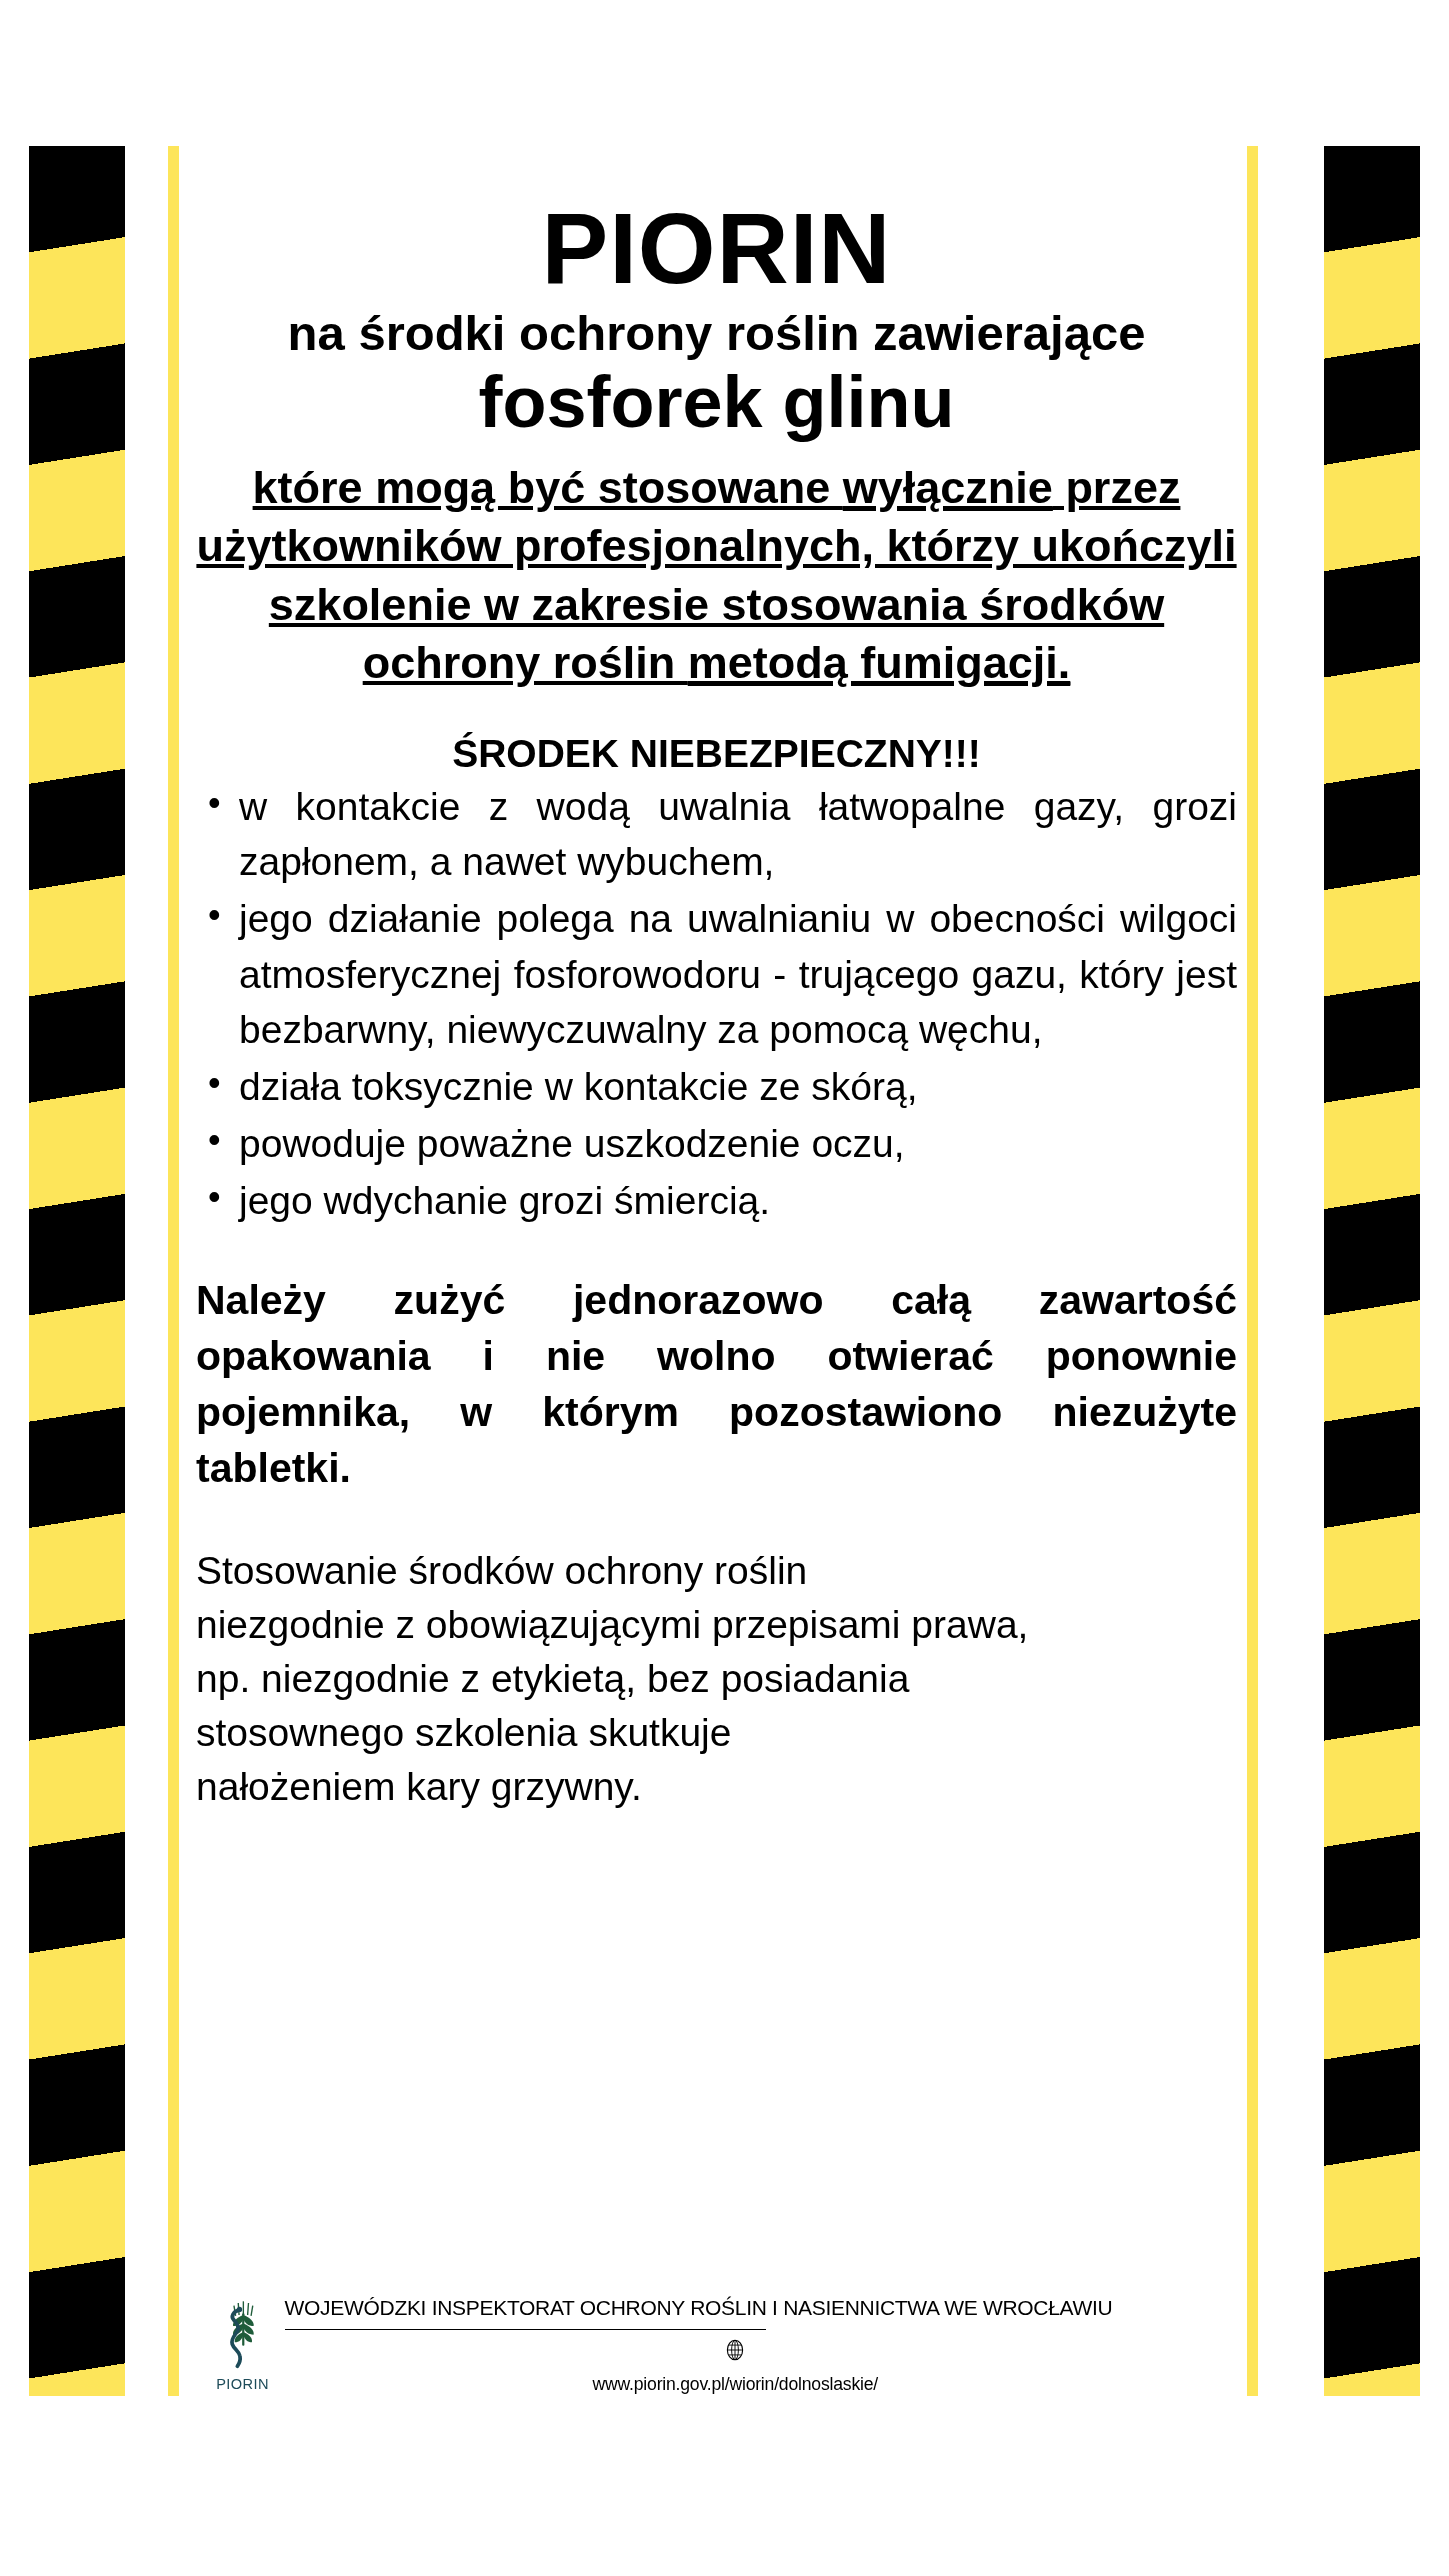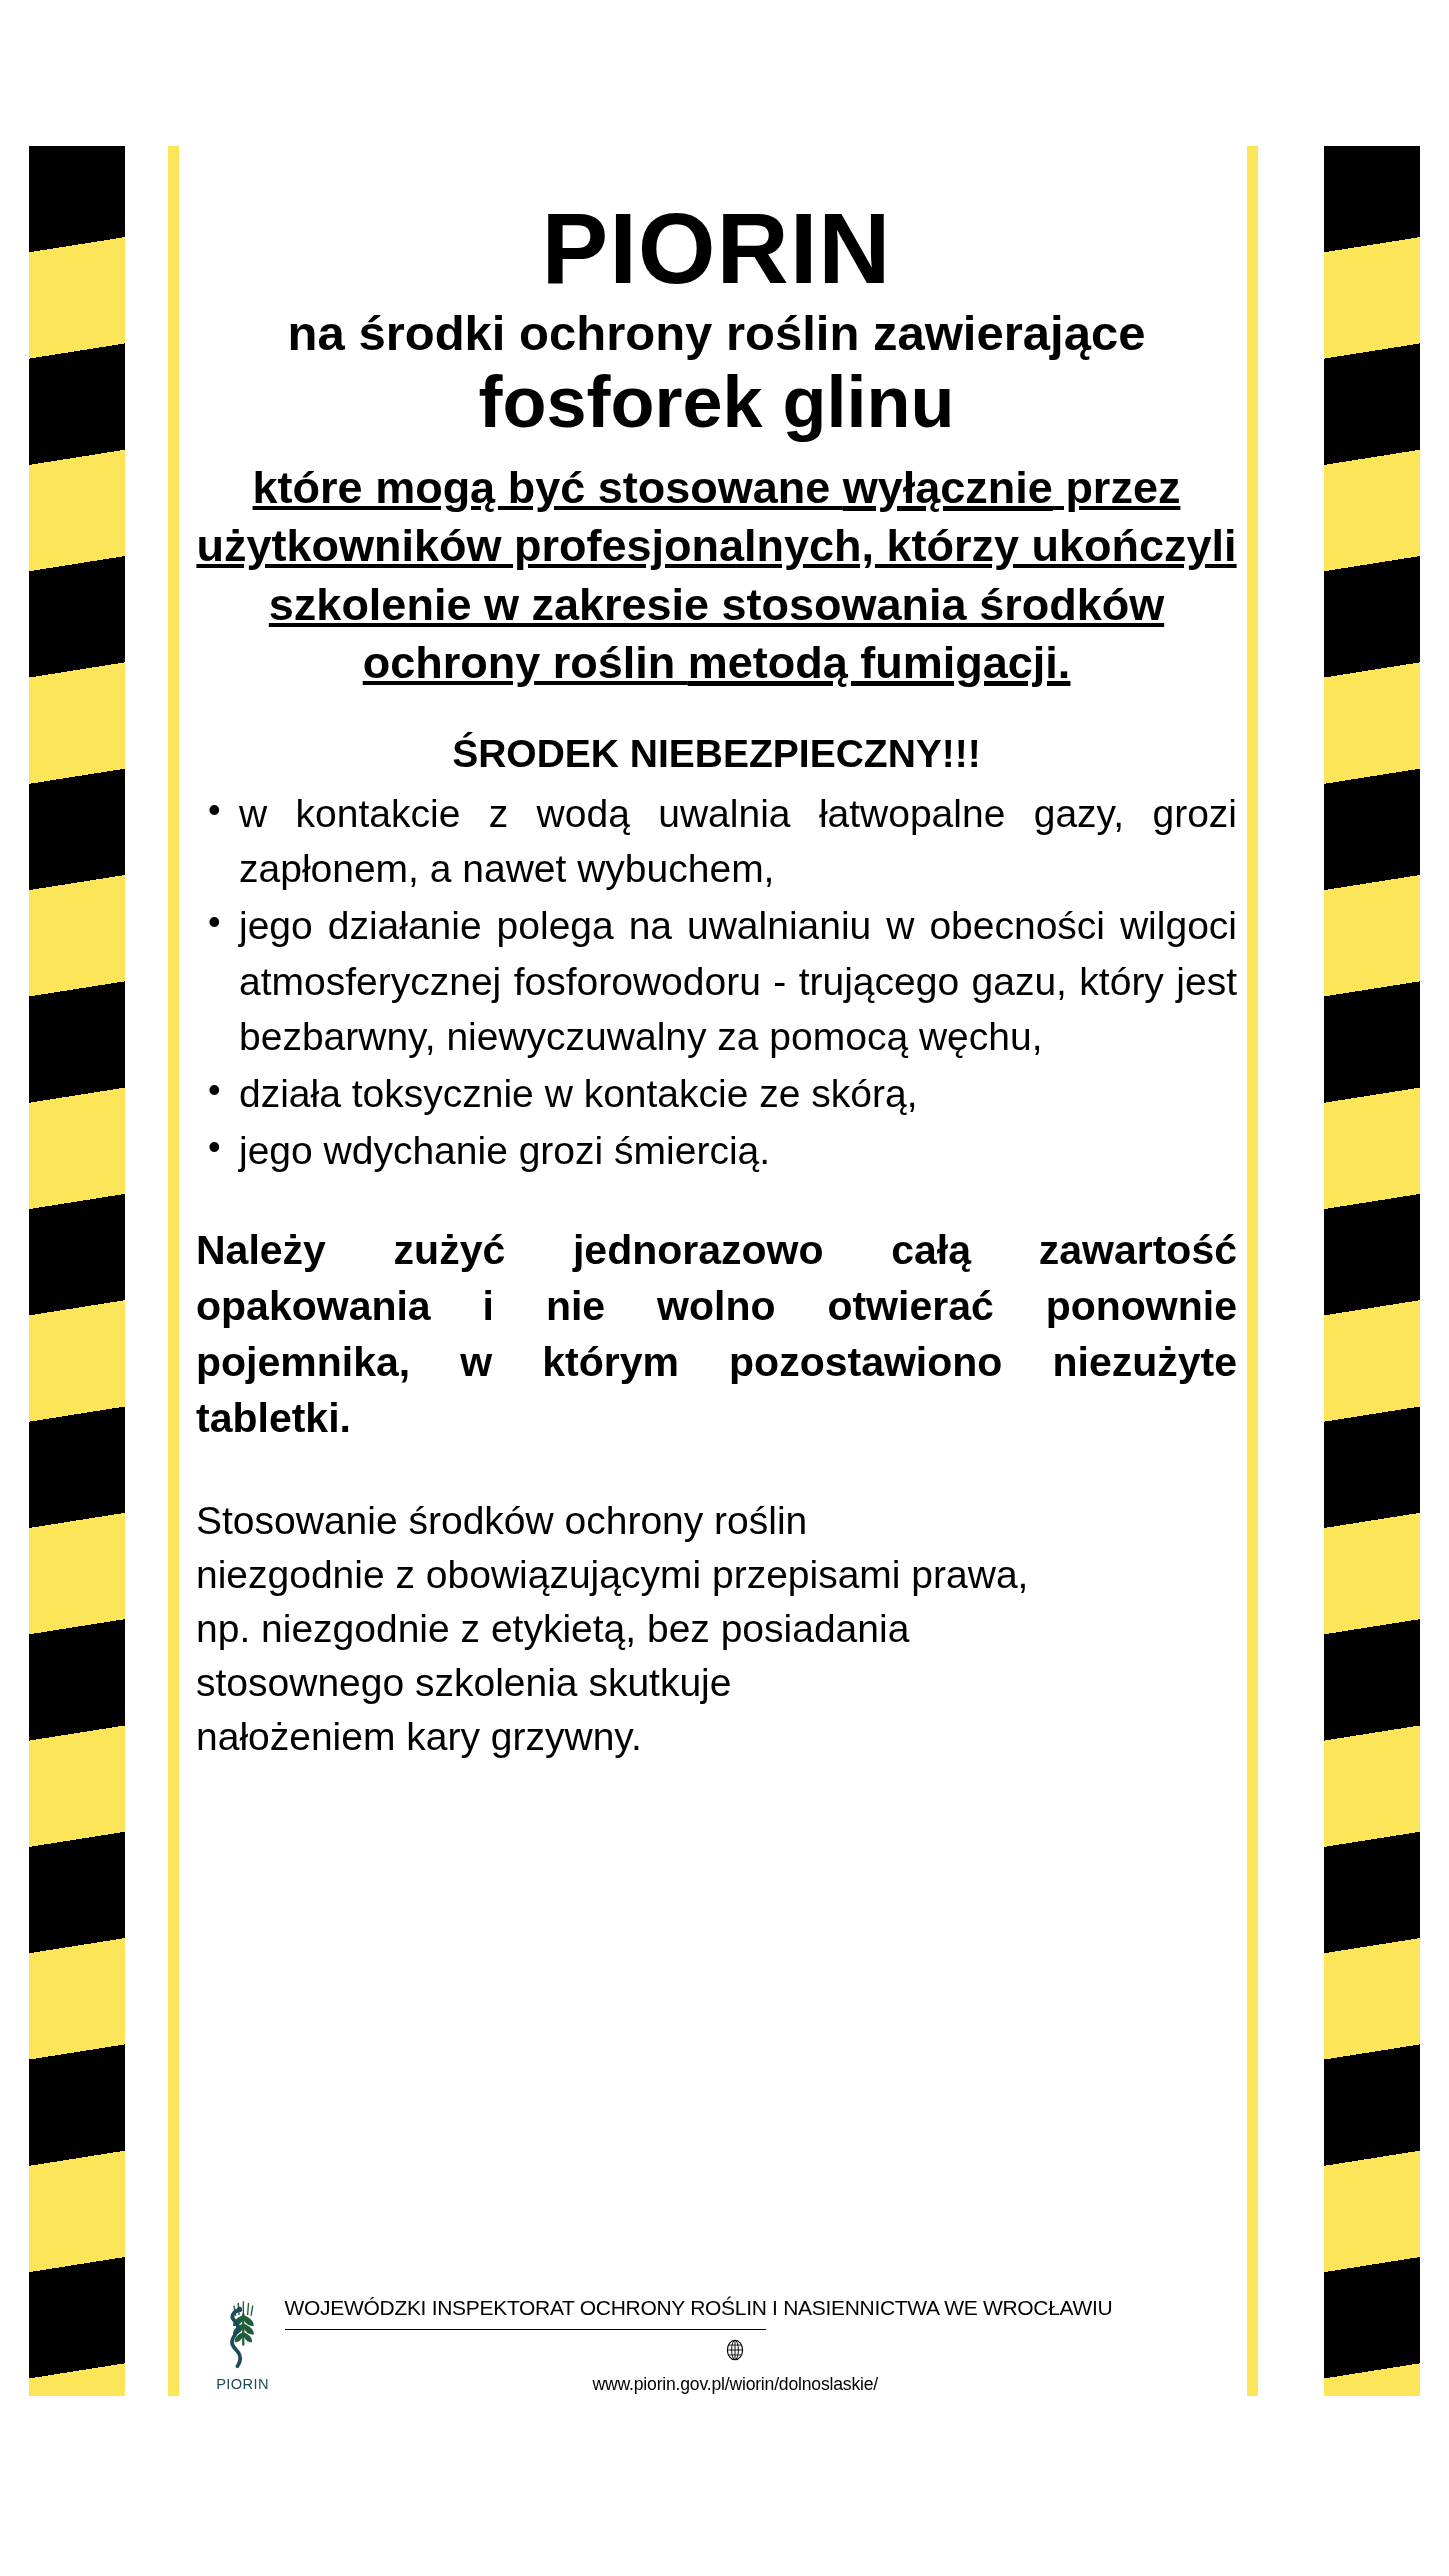--- a/index.html
+++ b/index.html
@@ -102,21 +102,21 @@
     margin: 0 0 5px 0;
     text-decoration: underline;
   }
   .lead .u { text-decoration: underline; text-underline-offset: 4.3px; }
 
   .danger-heading {
     text-align: center;
     font-size: 39px;
     font-weight: 700;
     line-height: 1.2;
-    margin: 38px 0 8px 0;
+    margin: 38px 0 1px 0;
   }
 
   .bullets {
     list-style: none;
     margin: 0;
     padding: 0;
   }
   .bullets li {
     position: relative;
     padding-left: 43px;
@@ -233,20 +233,21 @@
     <p class="substance">fosforek glinu</p>
 
     <p class="lead"><span>które mogą być stosowane </span><span class="u">wyłącznie</span><span> przez użytkowników  profesjonalnych, którzy ukończyli szkolenie w zakresie stosowania środków ochrony roślin </span><span class="u">metodą fumigacji.</span></p>
 
     <p class="danger-heading">ŚRODEK NIEBEZPIECZNY!!!</p>
 
     <ul class="bullets">
       <li>w kontakcie z wodą uwalnia łatwopalne gazy, grozi zapłonem, a nawet wybuchem,</li>
       <li>jego działanie polega na uwalnianiu w obecności wilgoci atmosferycznej fosforowodoru - trującego gazu, który jest bezbarwny, niewyczuwalny za pomocą węchu,</li>
       <li class="nojust">działa toksycznie w kontakcie ze skórą,</li>
+      <li class="nojust">powoduje poważne uszkodzenie oczu,</li>
       <li class="nojust">jego wdychanie grozi śmiercią.</li>
     </ul>
 
     <p class="notice">Należy zużyć jednorazowo całą zawartość opakowania i nie wolno otwierać ponownie pojemnika, w którym pozostawiono niezużyte tabletki.</p>
 
     <p class="closing">
       <span>Stosowanie środków ochrony roślin</span><br>
       <span>niezgodnie z obowiązującymi przepisami prawa,</span><br>
       <span>np. niezgodnie z etykietą, bez posiadania</span><br>
       <span>stosownego szkolenia skutkuje</span><br>

